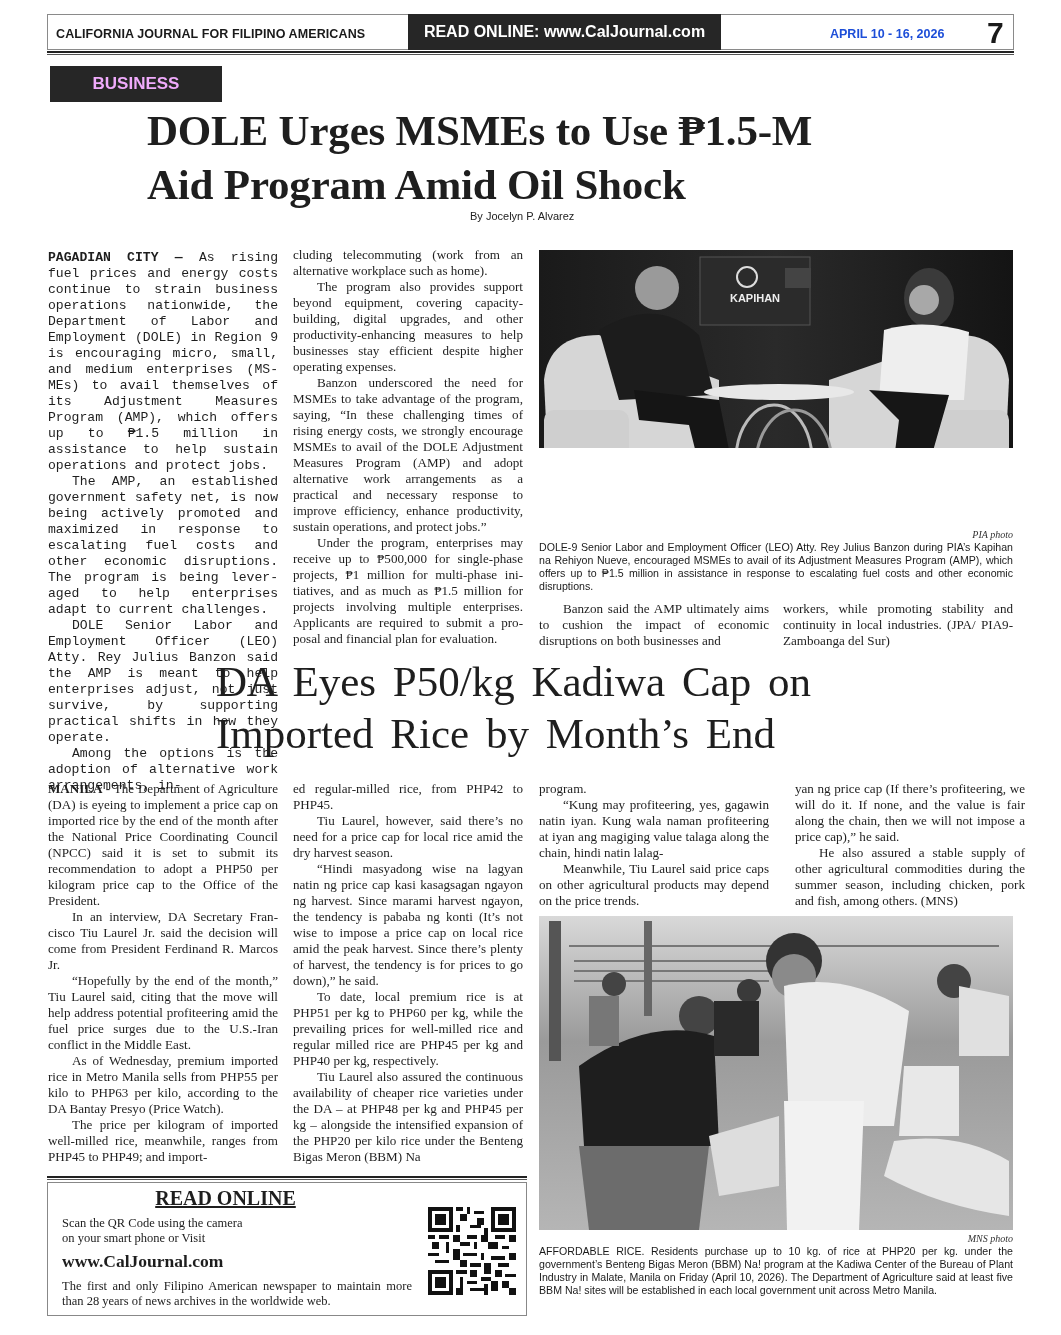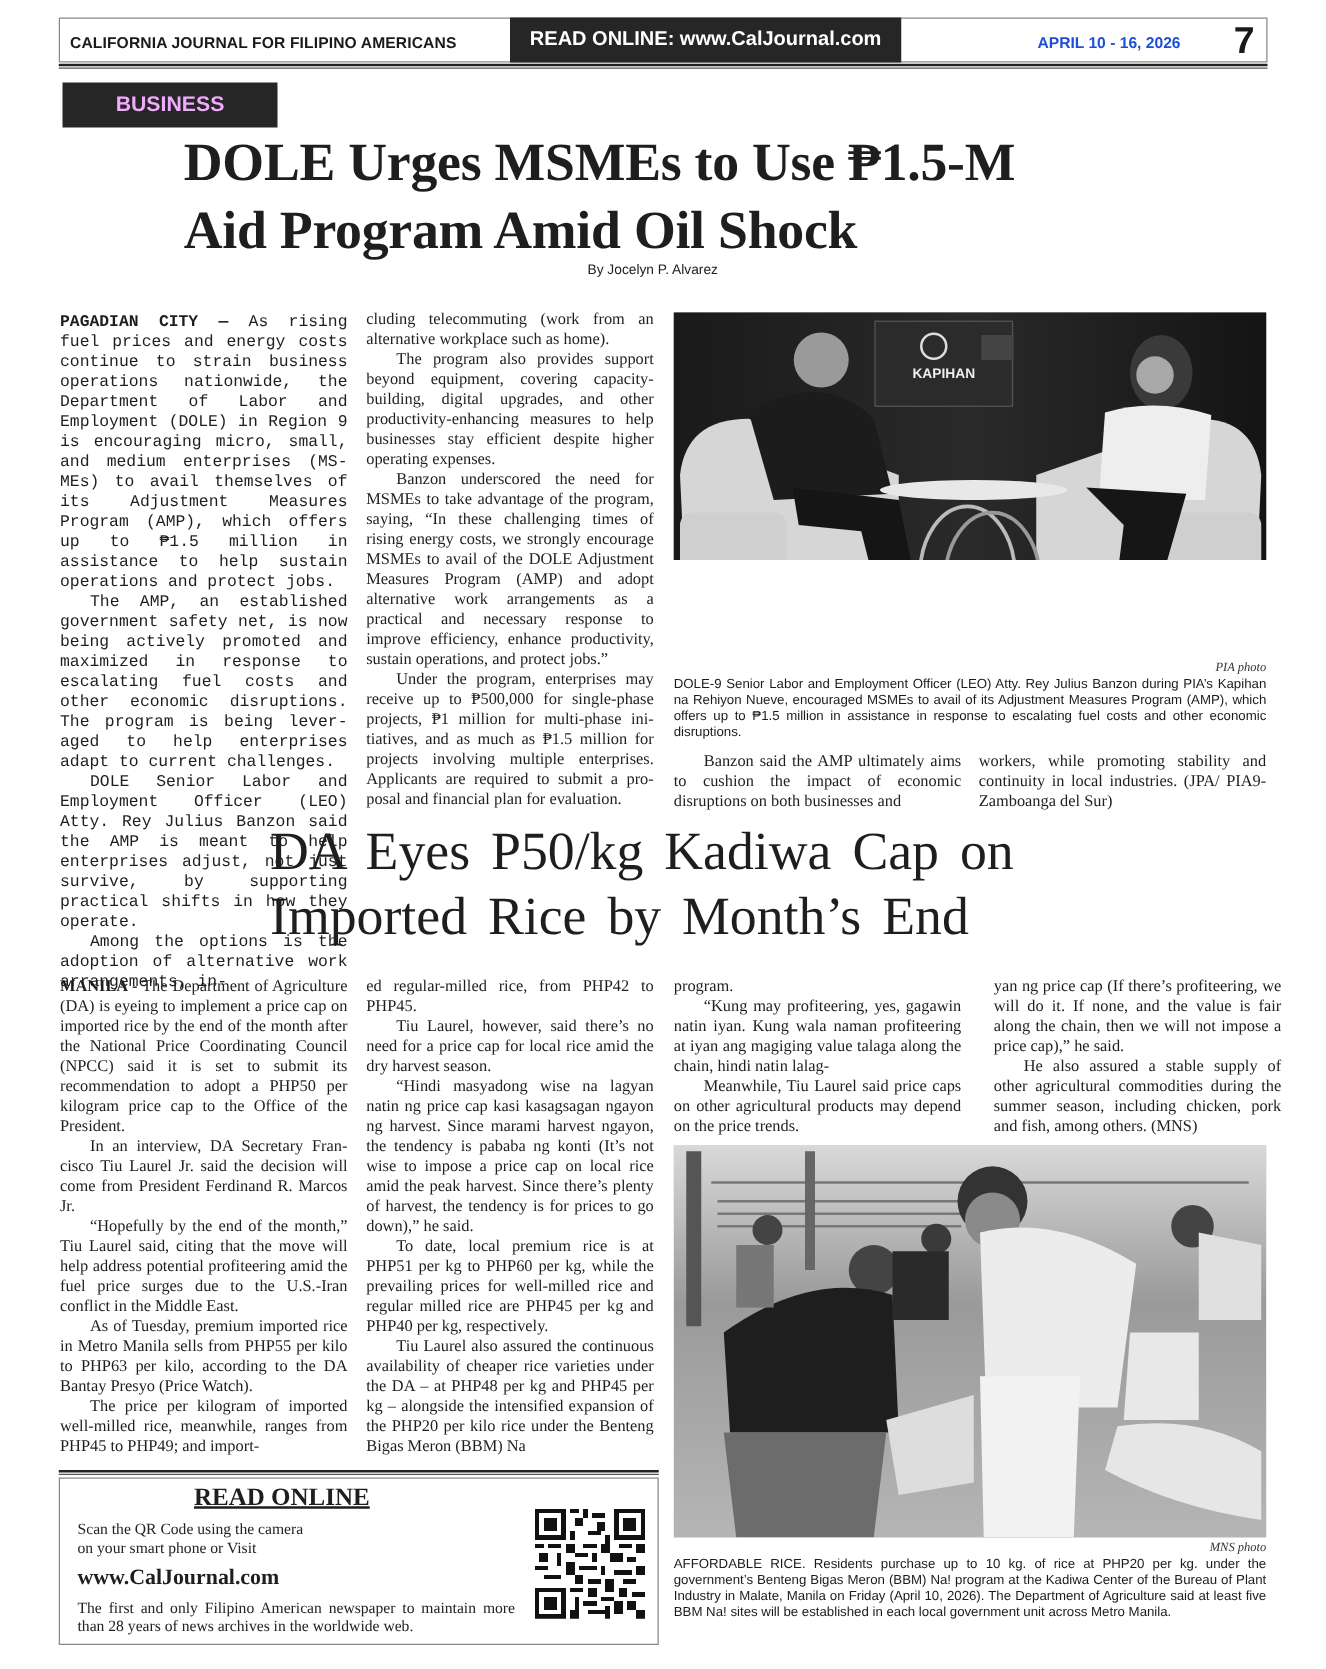--- a/index.html
+++ b/index.html
@@ -147,21 +147,21 @@
 
 <div class="abs hl2">
   <div>DA Eyes P50/kg Kadiwa Cap on</div>
   <div>Imported Rice by Month’s End</div>
 </div>
 
 <div class="abs col d1">
   <p class="lead"><span class="dateline">MANILA -</span><span> The Department of Agricul­ture (DA) is eyeing to implement a price cap on imported rice by the end of the month after the National Price Coordi­nating Council (NPCC) said it is set to submit its recommendation to adopt a PHP50 per kilogram price cap to the Of­fice of the President.</span></p>
   <p>In an interview, DA Secretary Fran­cisco Tiu Laurel Jr. said the decision will come from President Ferdinand R. Mar­cos Jr.</p>
   <p>“Hopefully by the end of the month,” Tiu Laurel said, citing that the move will help address potential profiteering amid the fuel price surges due to the U.S.-Iran conflict in the Middle East.</p>
-  <p>As of Tuesday, premium import­ed rice in Metro Manila sells from PHP55 per kilo to PHP63 per kilo, according to the DA Bantay Presyo (Price Watch).</p>
+  <p>As of Wednesday, premium import­ed rice in Metro Manila sells from PHP55 per kilo to PHP63 per kilo, according to the DA Bantay Presyo (Price Watch).</p>
   <p>The price per kilogram of import­ed well-milled rice, meanwhile, rang­es from PHP45 to PHP49; and import-</p>
 </div>
 
 <div class="abs col d2">
   <p class="lead">ed regular-milled rice, from PHP42 to PHP45.</p>
   <p>Tiu Laurel, however, said there’s no need for a price cap for local rice amid the dry harvest season.</p>
   <p>“Hindi masyadong wise na lagyan natin ng price cap kasi kasagsagan ngay­on ng harvest. Since marami harvest ngayon, the tendency is pababa ng konti (It’s not wise to impose a price cap on local rice amid the peak harvest. Since there’s plenty of harvest, the tendency is for prices to go down),” he said.</p>
   <p>To date, local premium rice is at PHP51 per kg to PHP60 per kg, while the prevailing prices for well-milled rice and regular milled rice are PHP45 per kg and PHP40 per kg, respectively.</p>
   <p>Tiu Laurel also assured the contin­uous availability of cheaper rice variet­ies under the DA – at PHP48 per kg and PHP45 per kg – alongside the intensified expansion of the PHP20 per kilo rice un­der the Benteng Bigas Meron (BBM) Na</p>
 </div>

